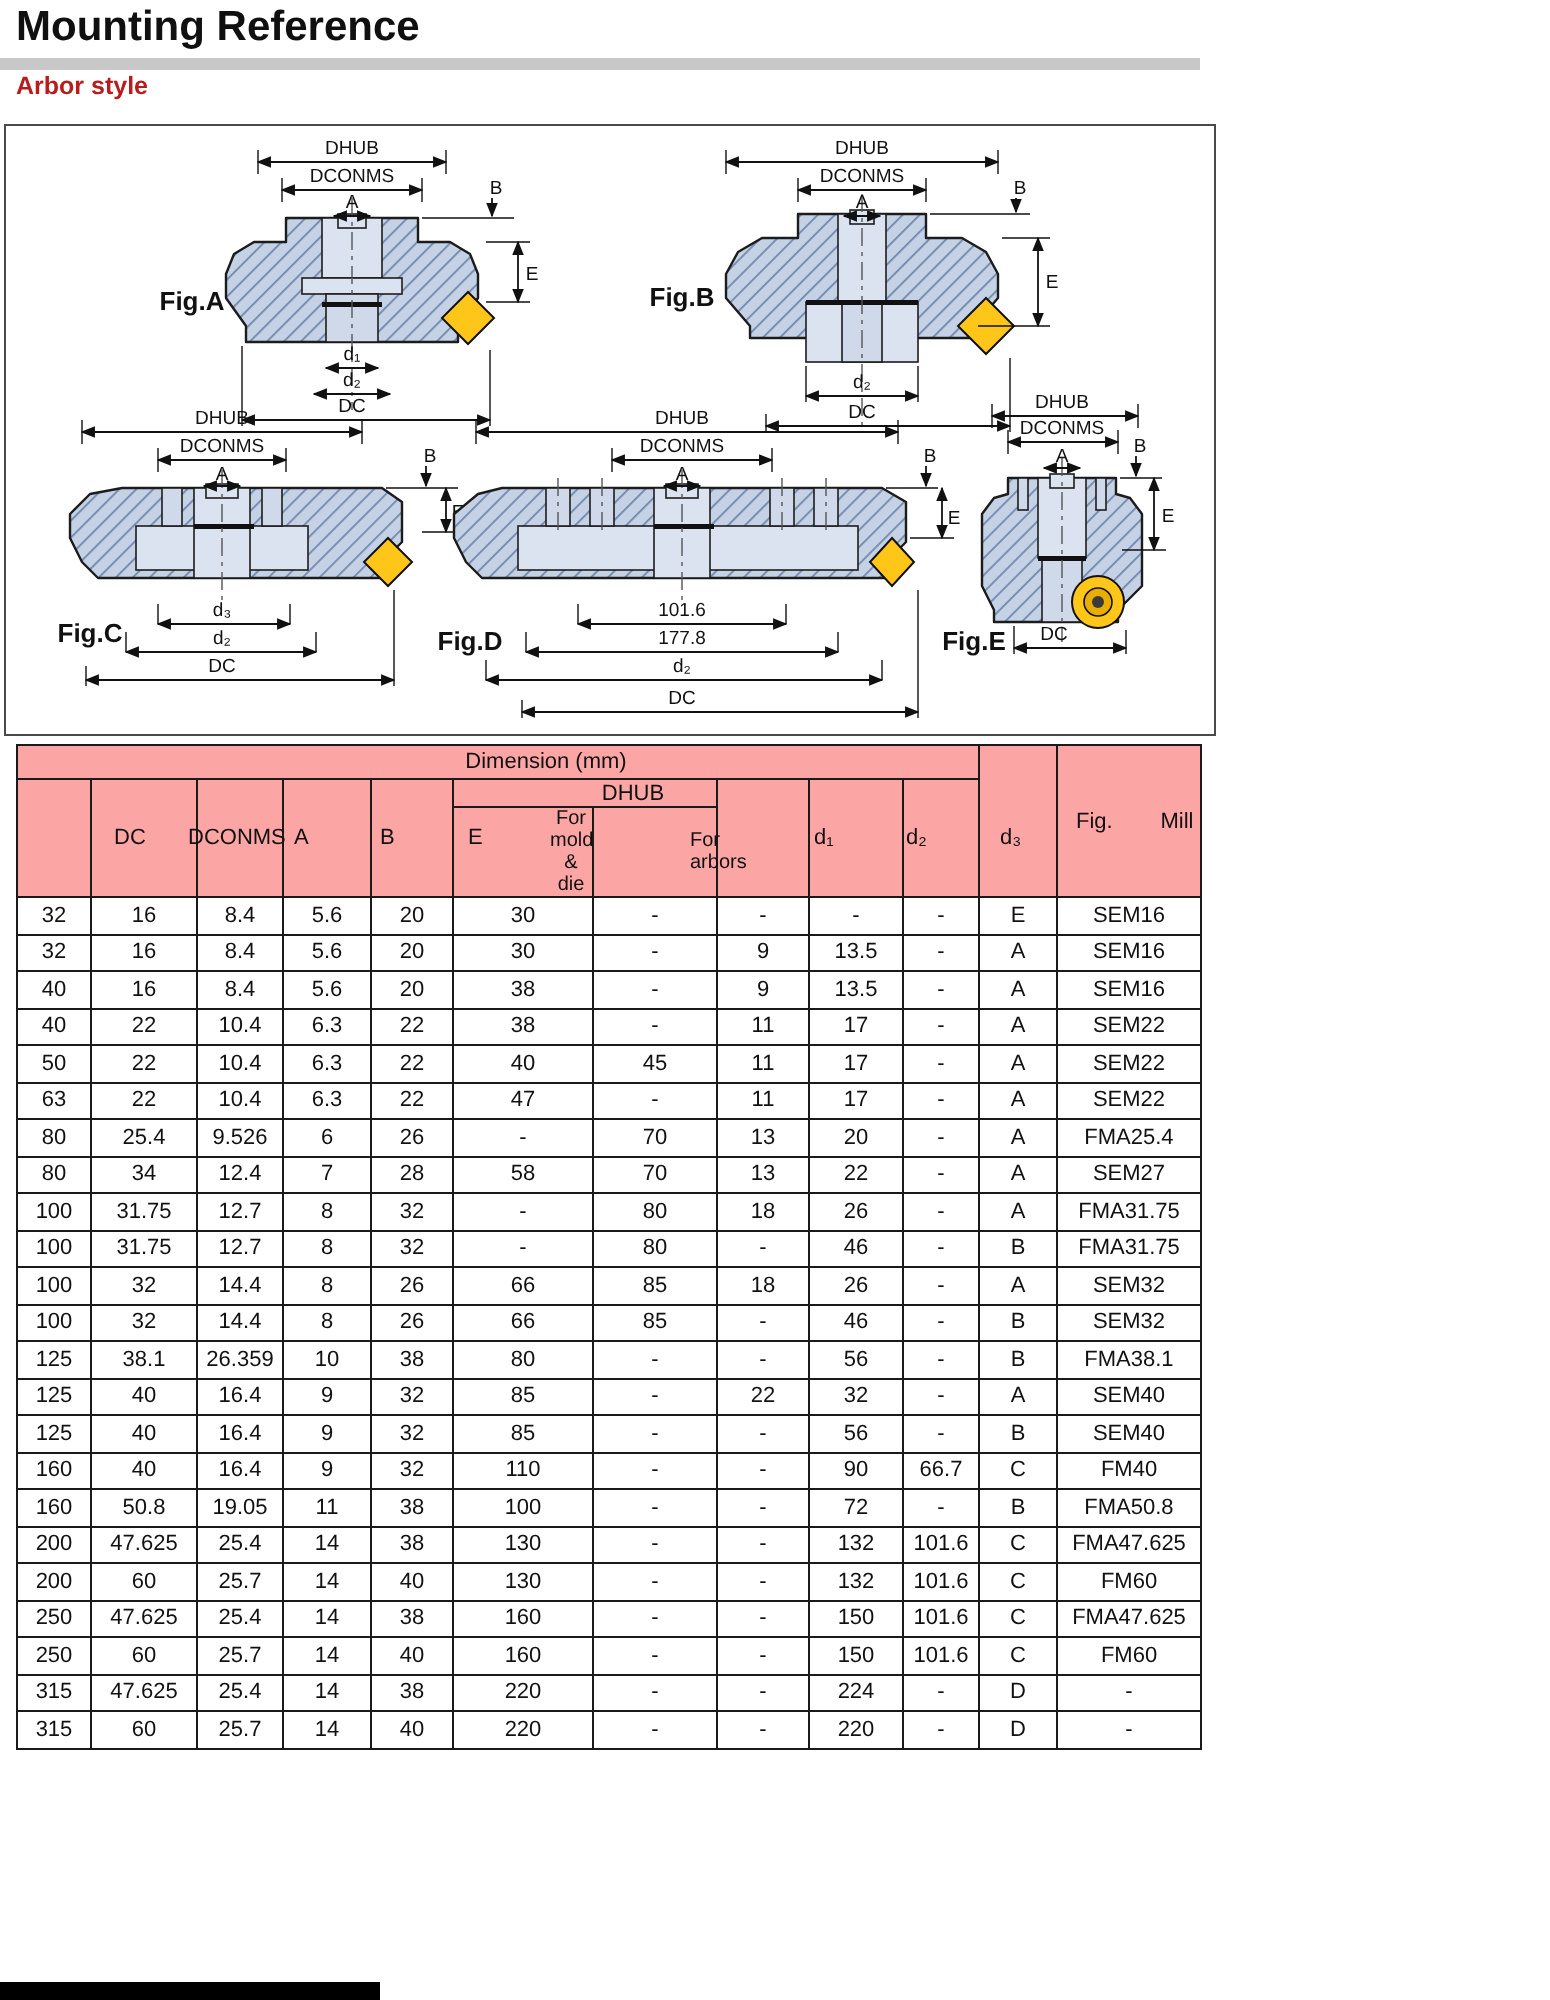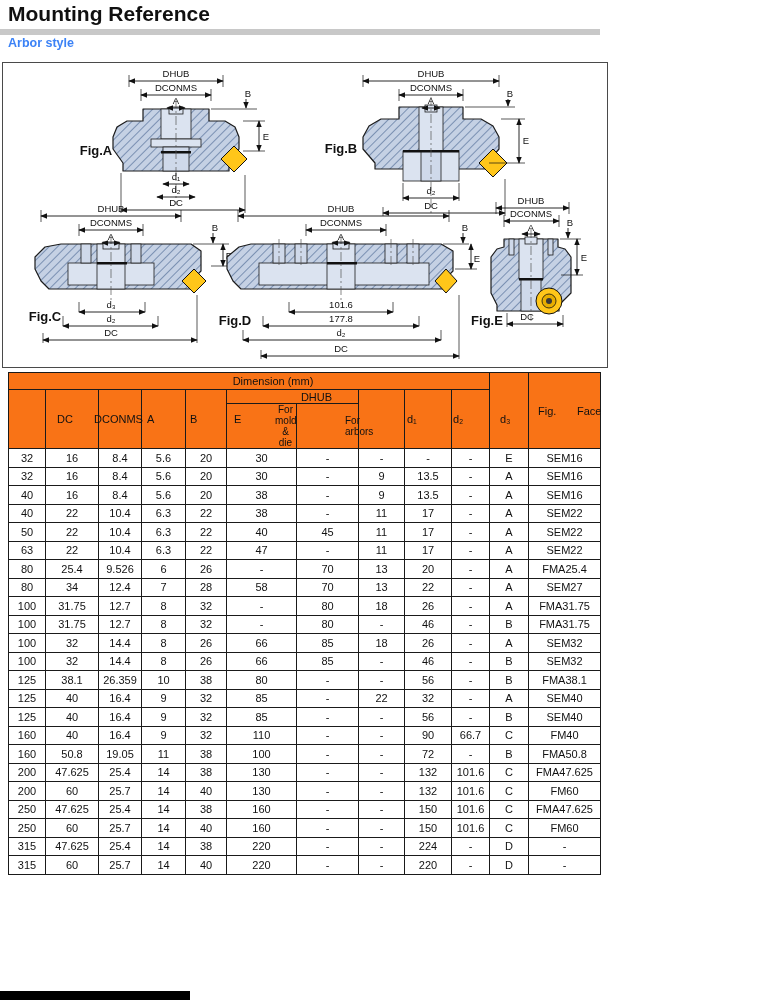--- a/index.html
+++ b/index.html
@@ -1,38 +1,38 @@
 <!DOCTYPE html>
 <html><head>
 <meta charset="utf-8">
 <style>
   html,body{margin:0;padding:0;background:#fff;}
   body{width:775px;height:1000px;position:relative;font-family:"Liberation Sans","DejaVu Sans",sans-serif;color:#111;}
   .page{position:absolute;left:0;top:0;width:775px;height:1000px;background:#fff;overflow:hidden;}
   .page-title{position:absolute;left:8px;top:2px;margin:0;font-size:21px;font-weight:bold;color:#101010;}
   .title-rule{position:absolute;left:0;top:29px;width:600px;height:6px;background:#c8c8c8;}
-  .subtitle{position:absolute;left:8px;top:36px;margin:0;font-size:12.5px;font-weight:bold;color:#3b82f6;}
+  .subtitle{position:absolute;left:8px;top:36px;margin:0;font-size:12.5px;font-weight:bold;color:#b91c1c;}
   .diagram-box{position:absolute;left:2px;top:62px;width:604px;height:304px;border:1px solid #4a4a4a;background:#fff;}
   .diagrams{display:block;}
   .diagrams text{font-family:"Liberation Sans","DejaVu Sans",sans-serif;font-size:9.5px;fill:#111;text-anchor:middle;}
   .diagrams .fig-name{font-size:13px;font-weight:bold;}
   .dim{stroke:#111;stroke-width:0.9;fill:none;marker-start:url(#ar);marker-end:url(#ar);}
   .dim1{stroke:#111;stroke-width:0.9;fill:none;marker-end:url(#ar);}
   .ext{stroke:#111;stroke-width:0.7;fill:none;}
   .bodyp{fill:url(#hatch);stroke:#1c1c1c;stroke-width:1.2;stroke-linejoin:round;}
   .inner{fill:#dbe3f0;stroke:#1c1c1c;stroke-width:0.8;}
   .inner2{fill:#cfd9ea;stroke:#1c1c1c;stroke-width:0.8;}
   .band{fill:#111;}
   .cl{stroke:#555;stroke-width:0.7;stroke-dasharray:9 3 2 3;fill:none;}
   .insert{fill:#ffc61a;stroke:#111;stroke-width:1;}
   .insert-mid{fill:#e8ae00;stroke:#111;stroke-width:0.8;}
   .insert-core{fill:#3a3a3a;}
   table.dims{position:absolute;left:8px;top:372px;width:592px;border-collapse:collapse;table-layout:fixed;font-size:11px;}
   table.dims th,table.dims td{border:1px solid #1a1a1a;text-align:center;vertical-align:middle;padding:0;font-weight:normal;color:#111;}
-  table.dims thead th{background:#f97316;padding-left:48px;}
+  table.dims thead th{background:#fca5a5;padding-left:48px;}
   table.dims .h1{height:16px;}
   table.dims .h2 th{height:13px;}
   table.dims .h3{height:13px;font-size:10px;}
   table.dims tbody td{height:17.5px;background:#fff;}
   .footnote{position:absolute;left:8px;top:849px;font-size:11.5px;color:#111;}
   .footnote .bullet{margin-right:5px;}
   .footnote .part{color:#f0a500;font-weight:bold;}
   .footer-bar{position:absolute;left:0;top:991px;width:190px;height:9px;background:#000;}
 </style>
 </head>
@@ -240,21 +240,21 @@
         <col style="width:46px">
       <col style="width:47px">
         <col style="width:38px">
         <col style="width:39px">
         <col style="width:72px">
     </colgroup>
     <thead>
       <tr>
         <th class="h1" colspan="10">Dimension (mm)</th>
         <th rowspan="3">Fig.</th>
-        <th rowspan="3">Face</th>
+        <th rowspan="3">Mill</th>
       </tr>
       <tr class="h2">
         <th rowspan="2">DC</th>
         <th rowspan="2">DCONMS</th>
         <th rowspan="2">A</th>
         <th rowspan="2">B</th>
         <th rowspan="2">E</th>
         <th colspan="2">DHUB</th>
         <th rowspan="2">d₁</th>
         <th rowspan="2">d₂</th>

